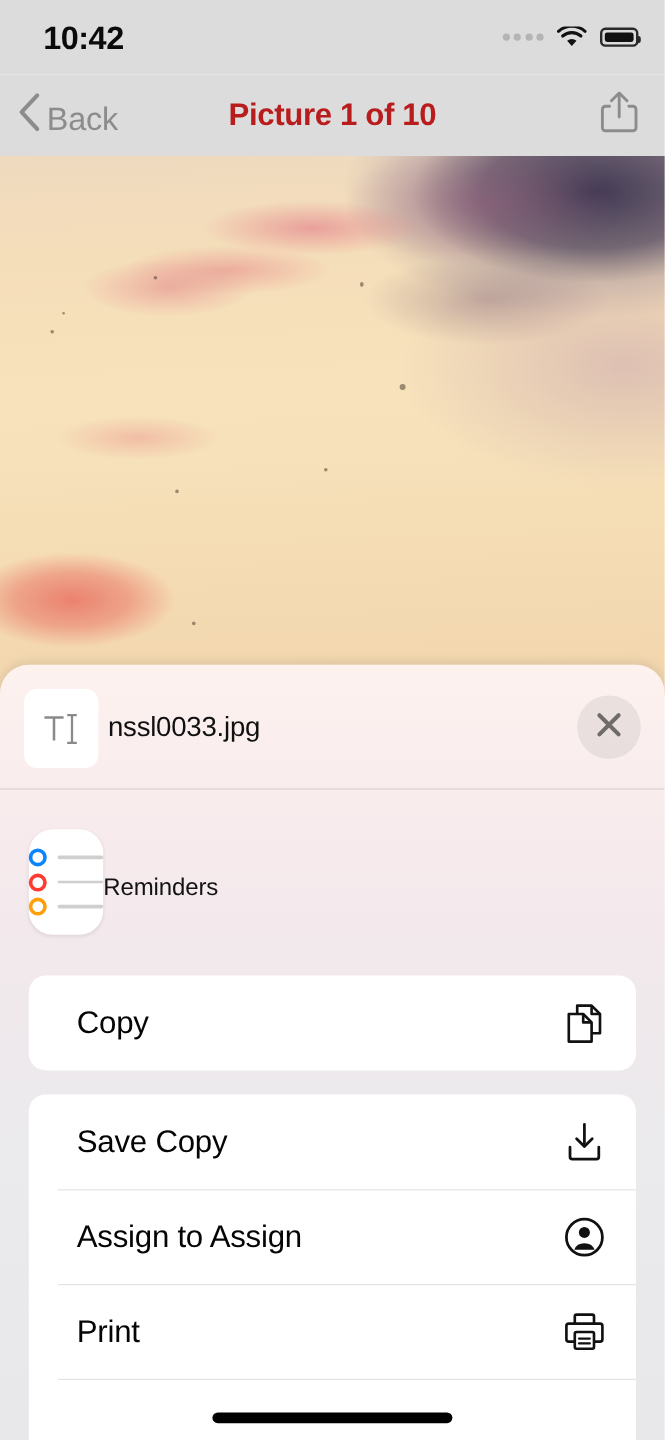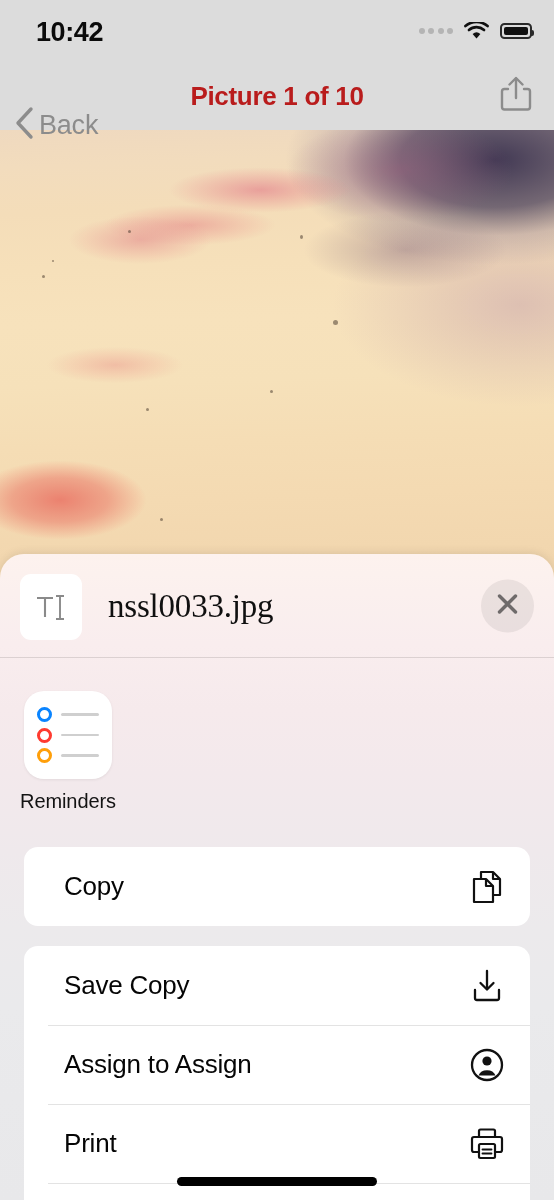--- a/index.html
+++ b/index.html
@@ -55,21 +55,21 @@
     width:2.6px; height:6px; background:#2a2a2a; border-radius:0 2px 2px 0;
   }
 
   
   #navbar {
     position:absolute; left:0; top:62px; width:554px; height:68px;
     background:#dcdcdc; z-index:20;
   }
   #back-button {
     position:absolute; left:14px; top:50%; transform:translateY(-50%);
-    display:flex; align-items:center; gap:5px; cursor:pointer;margin-top:29px;
+    display:flex; align-items:flex-end; gap:5px; cursor:pointer;
   }
   #back-label { font-size:27px; color:#8c8c8c; letter-spacing:-0.2px; }
   #nav-title {
     position:absolute; left:50%; top:50%; transform:translate(-50%,-50%);
     font-size:26px; font-weight:bold; color:#b91c1c; letter-spacing:-0.3px; white-space:nowrap;
   }
   #share-button { position:absolute; right:20px; top:50%; transform:translateY(-50%); cursor:pointer; }
 
   
   #sharesheet {
@@ -83,36 +83,36 @@
   }
 
   
   #sheet-header { position:relative; height:104px; }
   #doc-thumb {
     position:absolute; left:20px; top:20px; width:62px; height:66px;
     background:#ffffff; border-radius:11px;
     display:flex; align-items:center; justify-content:center;
   }
   #doc-filename {
-    position:absolute; left:108px; top:50%; transform:translateY(-50%);
-    font-size:33px; color:#101010; letter-spacing:-0.2px;font-family:Liberation Serif, serif;
+    position:absolute; left:90px; top:50%; transform:translateY(-50%);
+    font-size:23px; color:#101010; letter-spacing:-0.2px;
   }
   #close-button {
     position:absolute; right:20px; top:50%; transform:translateY(-50%);
     width:53px; height:53px; border-radius:50%; background:rgba(120,115,115,0.13);
     display:flex; align-items:center; justify-content:center; cursor:pointer;
   }
   #header-divider {
     position:absolute; left:0; bottom:0; width:100%; height:1px;
     background:rgba(120,110,110,0.22);
   }
 
   
   #app-row { display:flex; gap:36px; padding:33px 0 0 24px; }
-  .app-tile { width:88px; display:flex; flex-direction:column; align-items:center; cursor:pointer; }
+  .app-tile { width:88px; display:flex; flex-direction:row; align-items:center; cursor:pointer; }
   .app-icon {
     width:88px; height:88px; background:#ffffff; border-radius:20px;
     display:flex; align-items:center; justify-content:center;
     box-shadow:0 1px 3px rgba(0,0,0,0.07);
   }
   .app-label {
     margin-top:11px; font-size:20px; color:#131313; letter-spacing:-0.1px; white-space:nowrap;
   }
   
   .rem { width:62px; }

